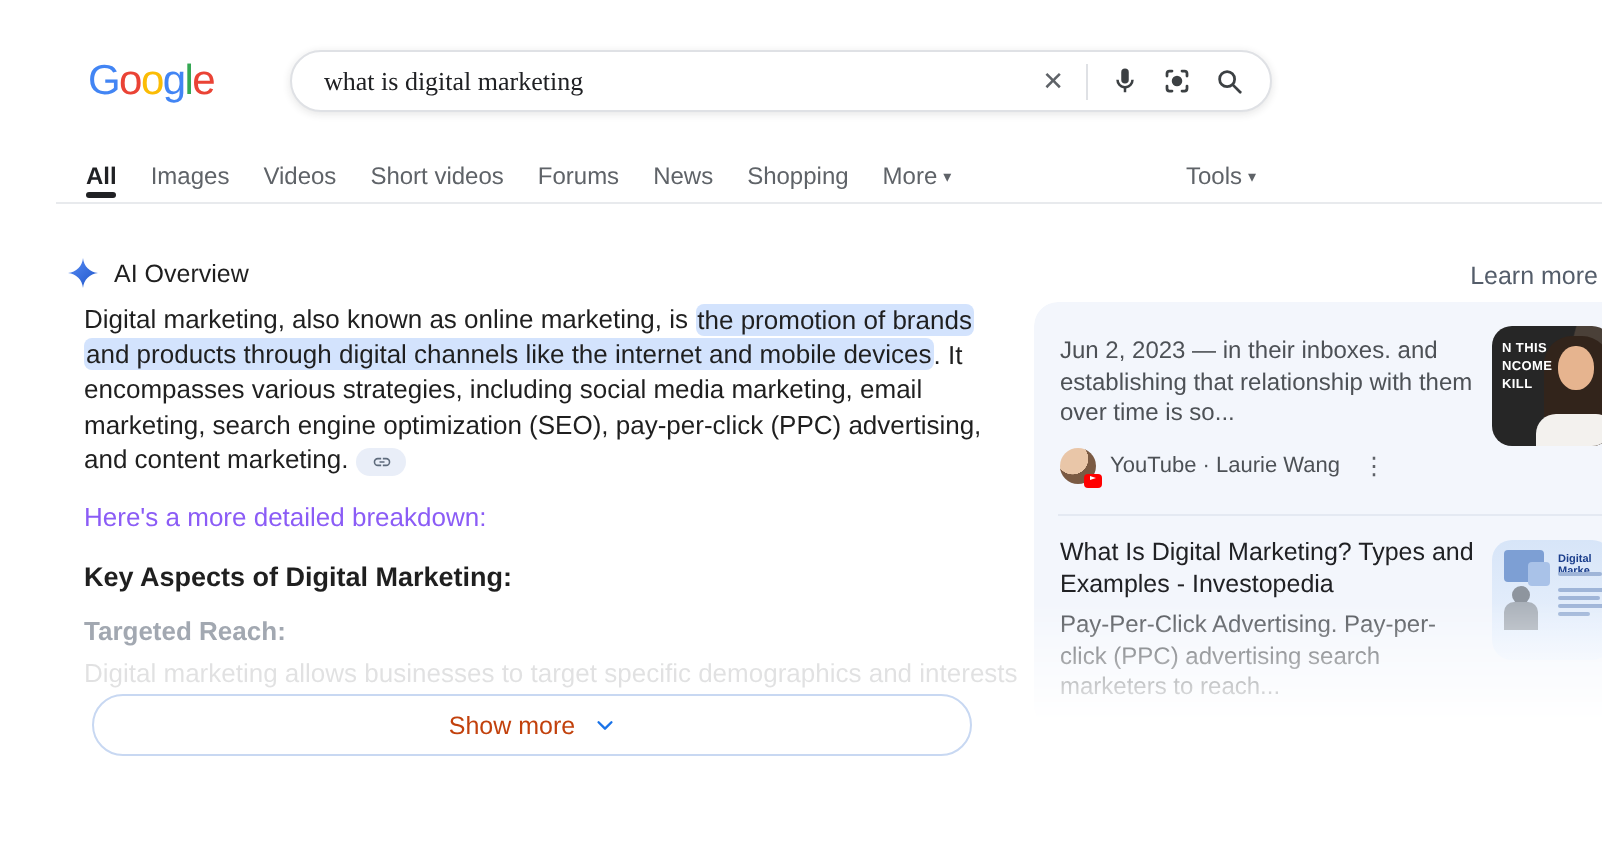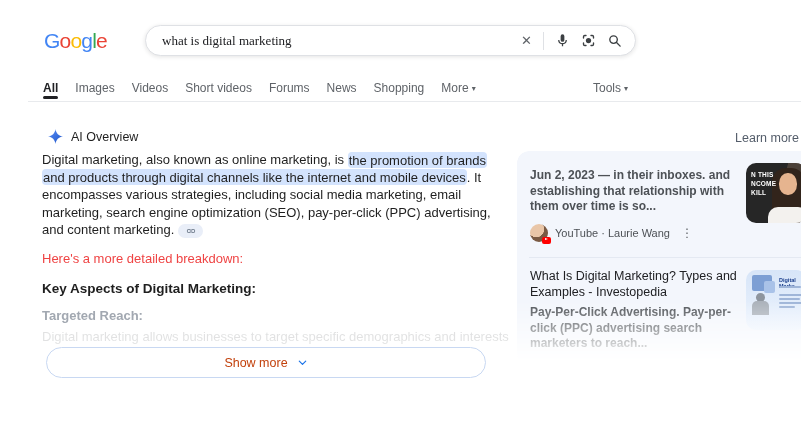--- a/index.html
+++ b/index.html
@@ -30,52 +30,52 @@
   
   .tabs { position:absolute; left:15px; top:81px; display:flex; gap:17px; font-size:12px; color:#5f6368; }
   .tab { position:relative; cursor:pointer; white-space:nowrap; }
   .tab.active { color:#202124; font-weight:700; }
   .tab.active::after { content:""; position:absolute; left:0; right:0; top:15px; height:3px; background:#202124; border-radius:2px; }
   .caret { font-size:8px; color:#5f6368; margin-left:3px; vertical-align:1px; }
   .tools { position:absolute; left:565px; top:81px; font-size:12px; color:#5f6368; cursor:pointer; }
   .tabs-rule { position:absolute; left:0; top:101px; width:801px; height:1px; background:#e8eaed; }
 
   
-  .aio-head { position:absolute; left:20px; top:129px; display:flex; align-items:center; gap:8px; }
+  .aio-head { position:absolute; left:6px; top:129px; display:flex; align-items:center; gap:8px; }
   .aio-label { font-size:12.5px; font-weight:500; color:#1f1f1f; }
   .learn-more { position:absolute; right:30px; top:131px; font-size:12.5px; color:#545d6a; cursor:pointer; }
   .aio-menu { position:absolute; right:12px; top:129px; font-size:13px; color:#5f6368; cursor:pointer; }
 
   
   .aio-body { position:absolute; left:14px; top:151px; width:466px; font-size:13px; line-height:17.5px; color:#1f1f1f; }
   .hl { background:#d3e3fd; border-radius:4px; padding:0.5px 1px;
         -webkit-box-decoration-break:clone; box-decoration-break:clone; }
   .link-chip { display:inline-flex; align-items:center; justify-content:center;
     width:25px; height:14px; background:#e9eef8; border-radius:8px; margin-left:4px; vertical-align:-2px; cursor:pointer; }
 
-  .breakdown   { position:absolute; left:14px; top:251px; font-size:13px; color:#ef4444; }
+  .breakdown   { position:absolute; left:14px; top:251px; font-size:13px; color:#8b5cf6; }
   .key-aspects { position:absolute; left:14px; top:281px; font-size:13.5px; font-weight:700; color:#1f1f1f; }
   .targeted    { position:absolute; left:14px; top:308px; font-size:13px; font-weight:700; color:#a2a8b1; }
   .faded-line  { position:absolute; left:14px; top:329px; font-size:13px; color:#3c4043; opacity:.15; }
 
   .show-more { position:absolute; left:18px; top:347px; width:440px; height:31px;
     background:#fff; border:1px solid #c8d8f2; border-radius:16px;
     display:flex; align-items:center; justify-content:center; gap:9px;
     font-size:12.5px; color:#c2410c; cursor:pointer; font-family:"Liberation Sans", sans-serif; }
 
   
   .cards { position:absolute; left:489px; top:151px; width:306px; height:214px;
     background:#f3f6fc; border-radius:12px;
     -webkit-mask-image:linear-gradient(to bottom,#000 150px,transparent 210px);
     mask-image:linear-gradient(to bottom,#000 150px,transparent 210px); }
   .card-block { position:absolute; left:13px; width:208px; }
   .card1 { top:12px; }
   .card2 { top:117px; }
   .card-title { font-size:12.5px; line-height:16px; color:#202124; cursor:pointer; }
-  .card-snippet { margin-top:5px; font-size:12px; line-height:15.5px; color:#4d5156;font-weight:bold; }
+  .card-snippet { margin-top:5px; font-size:12px; line-height:15.5px; color:#4d5156; }
   .card-source { margin-top:9px; display:flex; align-items:center; gap:7px; font-size:11px; color:#4d5156; }
   .avatar { position:relative; width:18px; height:18px; border-radius:50%;
     background:radial-gradient(circle at 35% 30%, #e9c6a8 0 45%, #7a5a43 46% 100%); flex:none; }
   .yt-badge { position:absolute; right:-3px; bottom:-2px; width:9px; height:7px; background:#f00; border-radius:2px; }
   .yt-badge::after { content:""; position:absolute; left:3.2px; top:1.8px; border-left:3px solid #fff;
     border-top:1.7px solid transparent; border-bottom:1.7px solid transparent; }
   .dots { font-size:12px; color:#5f6368; margin-left:4px; cursor:pointer; }
 
   .thumb { position:absolute; right:17px; width:60px; height:60px; border-radius:10px; overflow:hidden; cursor:pointer; }
   .thumb1 { top:12px; background:linear-gradient(105deg,#262626 0 55%,#4a4038 56% 100%); }

